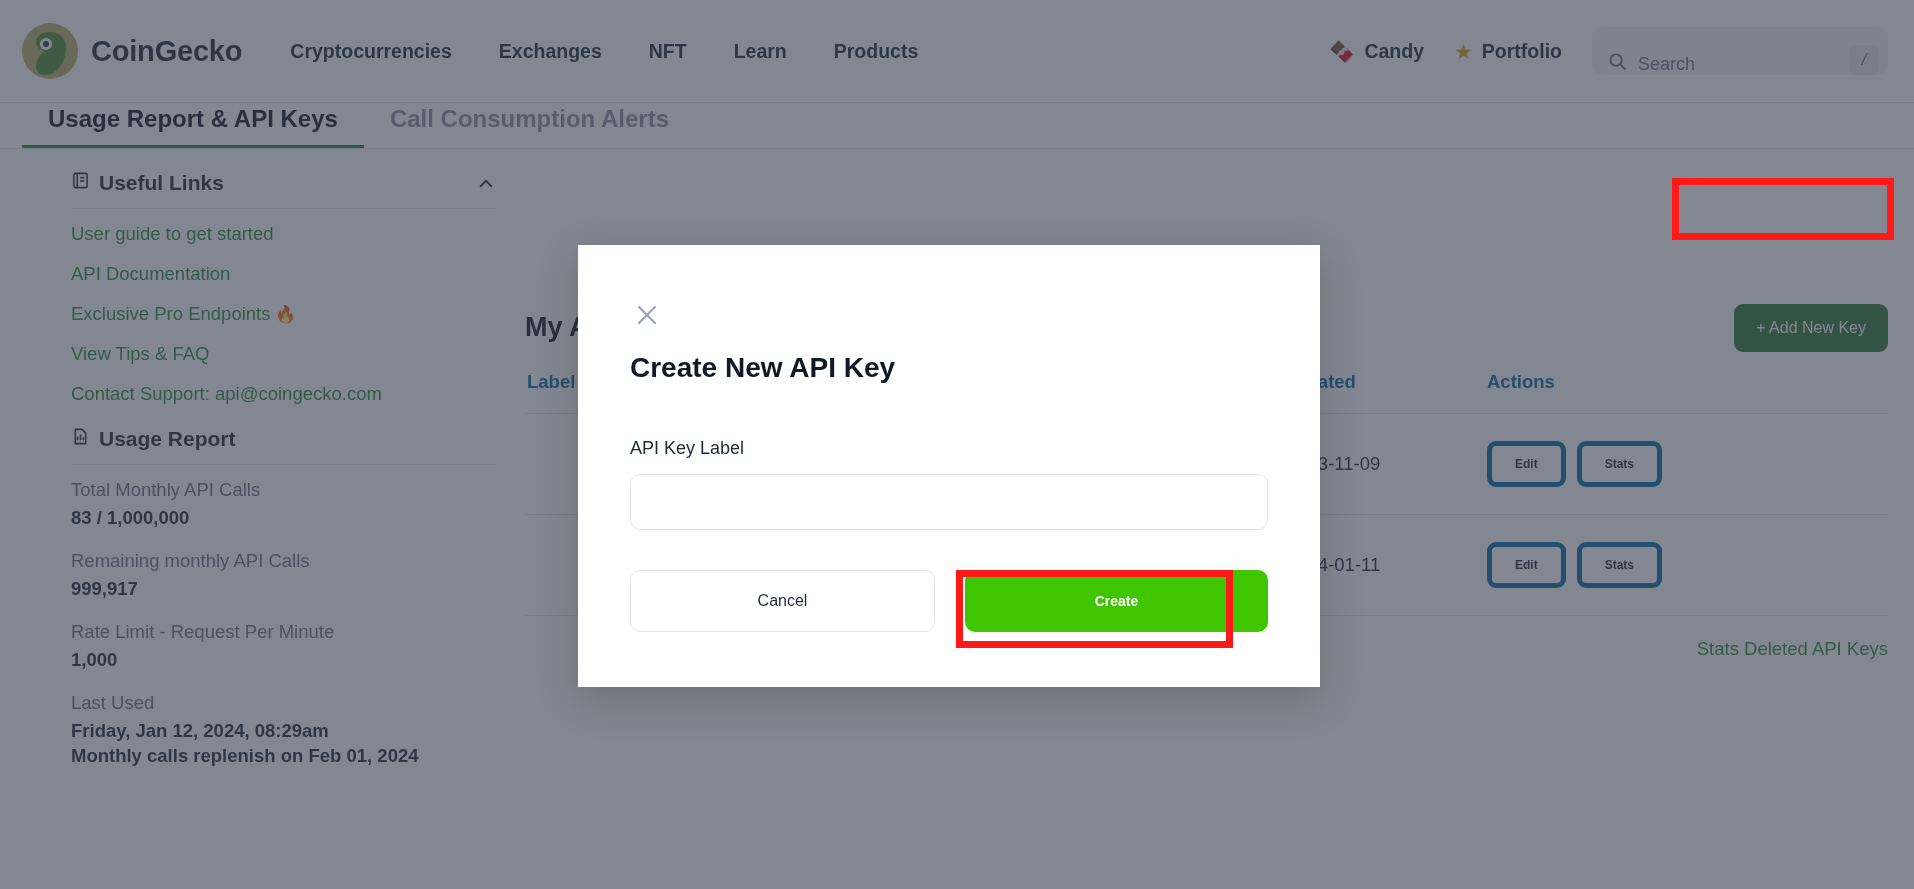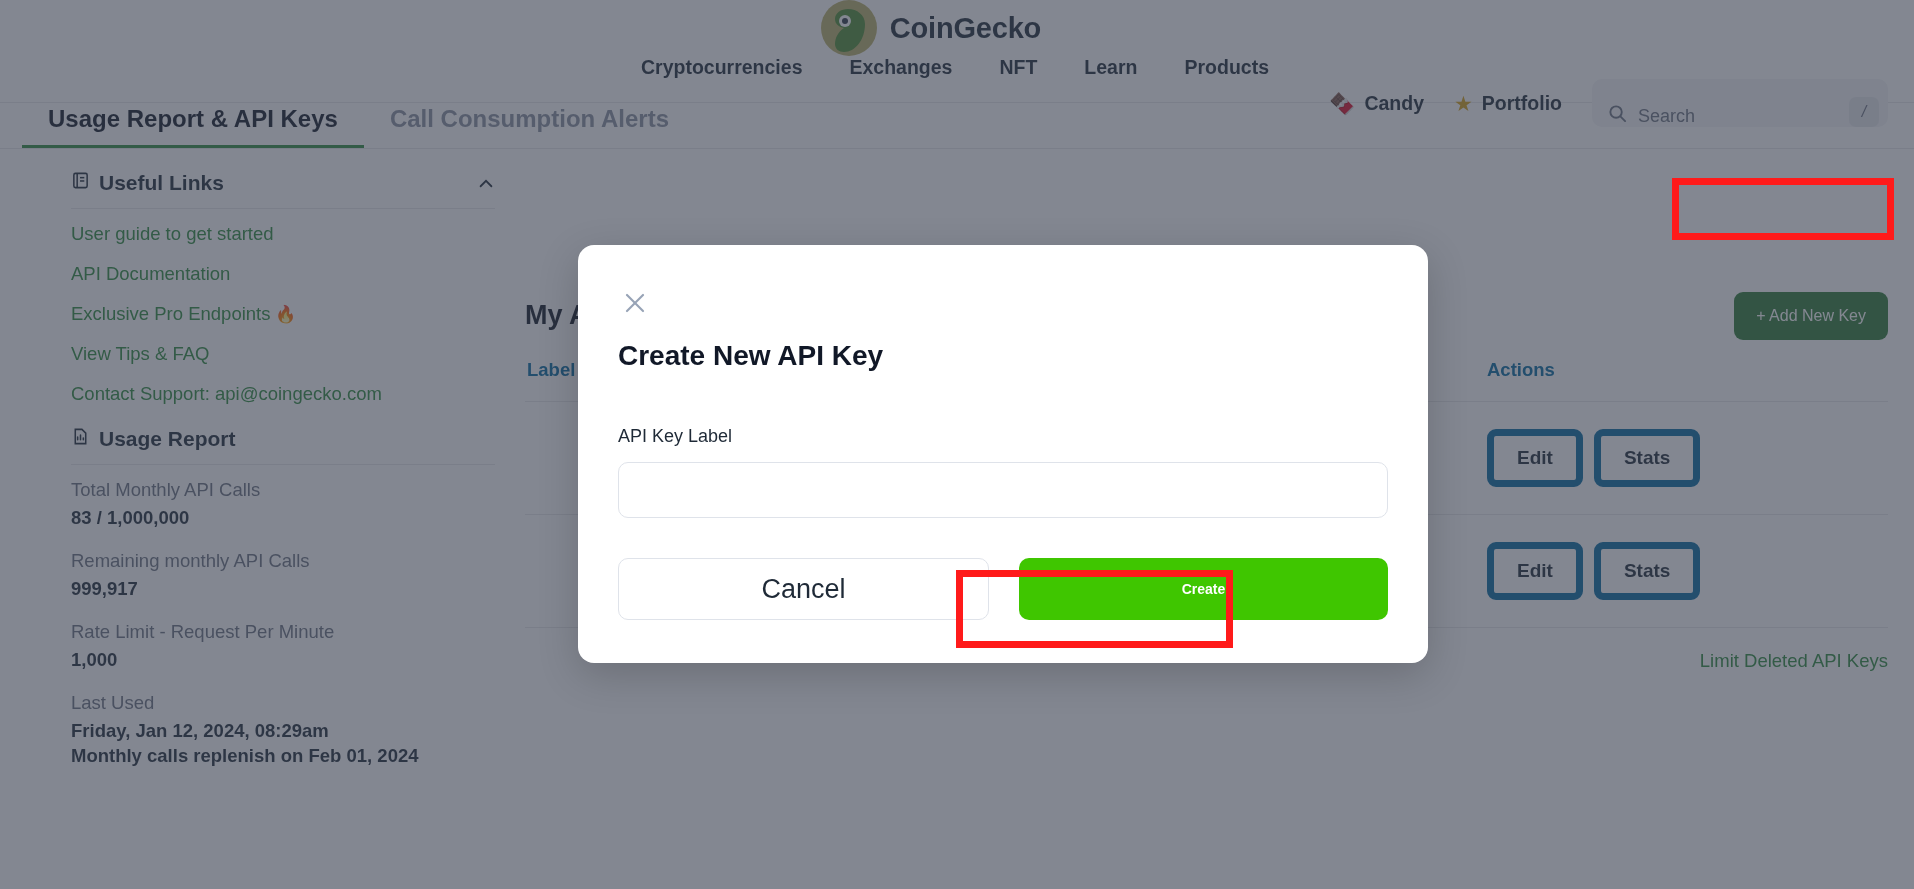--- a/index.html
+++ b/index.html
@@ -11,21 +11,20 @@
   }
   
   #page{position:absolute;inset:0;background:#ffffff;}
   #dim{position:absolute;inset:0;background:rgba(55,61,77,0.62);z-index:50;}
 
   
   .topnav{
     height:103px;display:flex;align-items:center;
     padding:0 26px 0 22px;border-bottom:1px solid #e6e8eb;
     box-sizing:border-box;
-    flex-direction:column;
   }
   .brand{display:flex;align-items:center;gap:13px;margin-right:48px;}
   .brand-logo{width:56px;height:56px;border-radius:50%;
     background:#b9b06a;display:block;position:relative;overflow:hidden;flex:none;}
   .brand-logo svg{display:block;}
   .brand-name{font-size:29px;font-weight:700;color:#1f2a37;letter-spacing:-.2px;}
   .navlinks{display:flex;align-items:center;gap:47px;}
   .navlink{font-size:19.5px;font-weight:600;color:#1f2a37;cursor:pointer;white-space:nowrap;}
   .nav-right{margin-left:auto;display:flex;align-items:center;gap:30px;}
   .nav-pill{display:flex;align-items:center;gap:9px;font-size:19.5px;font-weight:700;color:#1f2a37;cursor:pointer;}
@@ -76,49 +75,49 @@
     padding:0 0 20px 0;border-bottom:1px solid #e6e8eb;
   }
   td{padding:27px 0;border-bottom:1px solid #e6e8eb;font-size:18.5px;color:#1f2a37;vertical-align:middle;}
   .col-label{width:150px;padding-left:2px;}
   .col-key{width:420px;}
   .col-status{width:190px;}
   .col-created{width:200px;}
   .col-actions{width:auto;}
   .act{display:flex;gap:11px;}
   .act button{
-    font-family:inherit;font-size:19px;font-weight:700;color:#1f2a37;
-    background:#fff;border:7px solid #0369a1;border-radius:9px;padding:11px 23px;cursor:pointer;
+    font-family:inherit;font-size:12px;font-weight:700;color:#1f2a37;
+    background:#fff;border:5px solid #0369a1;border-radius:9px;padding:11px 23px;cursor:pointer;
   }
   .deleted-row{display:flex;justify-content:flex-end;padding-top:22px;}
   .deleted-link{font-size:18.5px;color:#2e8b3d;cursor:pointer;}
 
   
   .modal{
-    position:absolute;left:578px;top:245px;width:850px;
-    background:#fff;border-radius:16px;z-index:60;
-    padding:5px;box-sizing:border-box;
+    position:absolute;left:578px;top:245px;width:742px;
+    background:#fff;border-radius:0;z-index:60;
+    padding:17px;box-sizing:border-box;
     box-shadow:0 12px 40px rgba(0,0,0,.18);
   }
   .modal-inner{padding:36px 35px 38px 35px;}
   .modal-close{
     width:34px;height:34px;display:flex;align-items:center;justify-content:center;
     cursor:pointer;color:#97a3b6;margin-bottom:20px;
   }
   .modal-title{font-size:28px;font-weight:700;color:#111827;margin:0 0 54px 0;}
   .field-label{font-size:18px;font-weight:400;color:#1f2a37;margin-bottom:15px;}
   .field-input{
     width:100%;height:56px;border:1px solid #dfe3ea;border-radius:10px;
     box-sizing:border-box;padding:0 16px;font-size:18.5px;font-family:inherit;color:#111827;
     outline:none;background:#fff;
   }
   .modal-actions{display:flex;gap:30px;margin-top:40px;}
   .btn-cancel{
     flex:1;height:62px;border:1px solid #dfe3ea;border-radius:10px;background:#fff;
-    font-size:27px;color:#1f2a37;font-family:inherit;cursor:pointer;font-weight:400;
+    font-size:16px;color:#1f2a37;font-family:inherit;cursor:pointer;font-weight:400;
   }
   .btn-create{
     flex:1;height:62px;border:none;border-radius:10px;background:#3fc600;
     font-size:14px;color:#fff;font-weight:700;font-family:inherit;cursor:pointer;
   }
 
   
   .hl{position:absolute;border:7px solid #ff1a1a;box-sizing:border-box;z-index:70;pointer-events:none;}
   #hl-addkey{left:1672px;top:178px;width:222px;height:62px;}
   #hl-create{left:956px;top:570px;width:277px;height:78px;}
@@ -270,21 +269,21 @@
               <div class="act">
                 <button>Edit</button>
                 <button>Stats</button>
               </div>
             </td>
           </tr>
         </tbody>
       </table>
 
       <div class="deleted-row">
-        <span class="deleted-link">Limit Deleted API Keys</span>
+        <span class="deleted-link">Stats Deleted API Keys</span>
       </div>
     </main>
   </div>
 </div>
 
 <div id="dim" style="background: rgba(55, 61, 77, 0.62);"></div>
 
 <div class="modal">
   <div class="modal-inner">
     <div class="modal-close">

